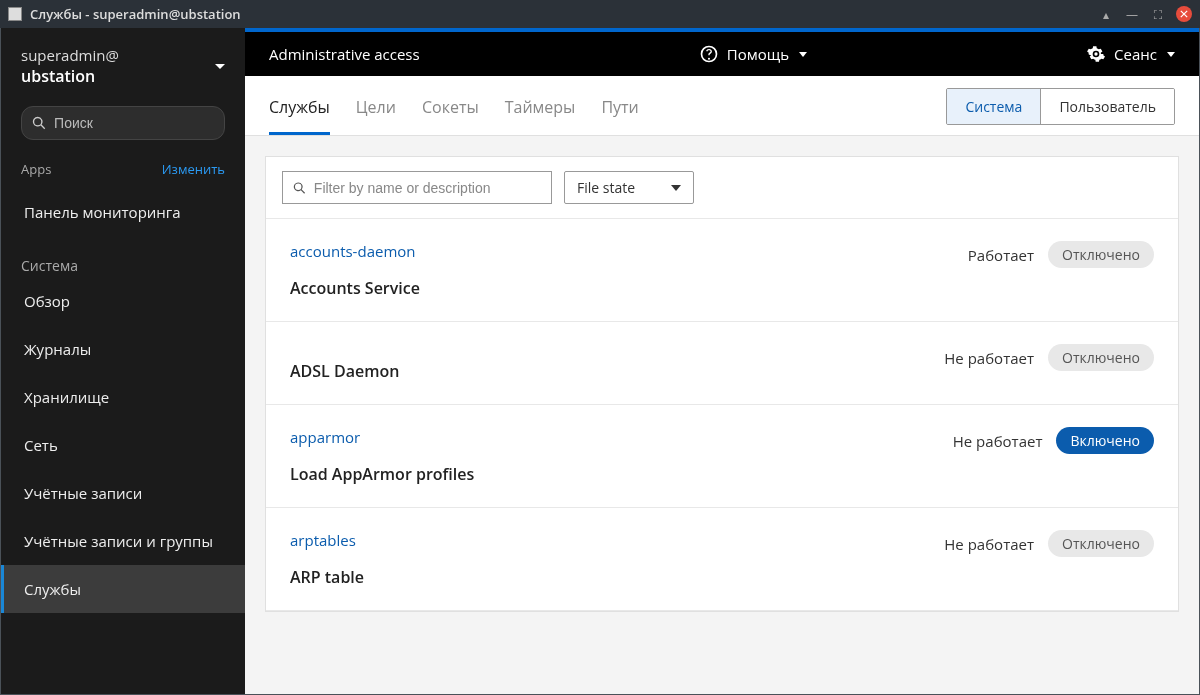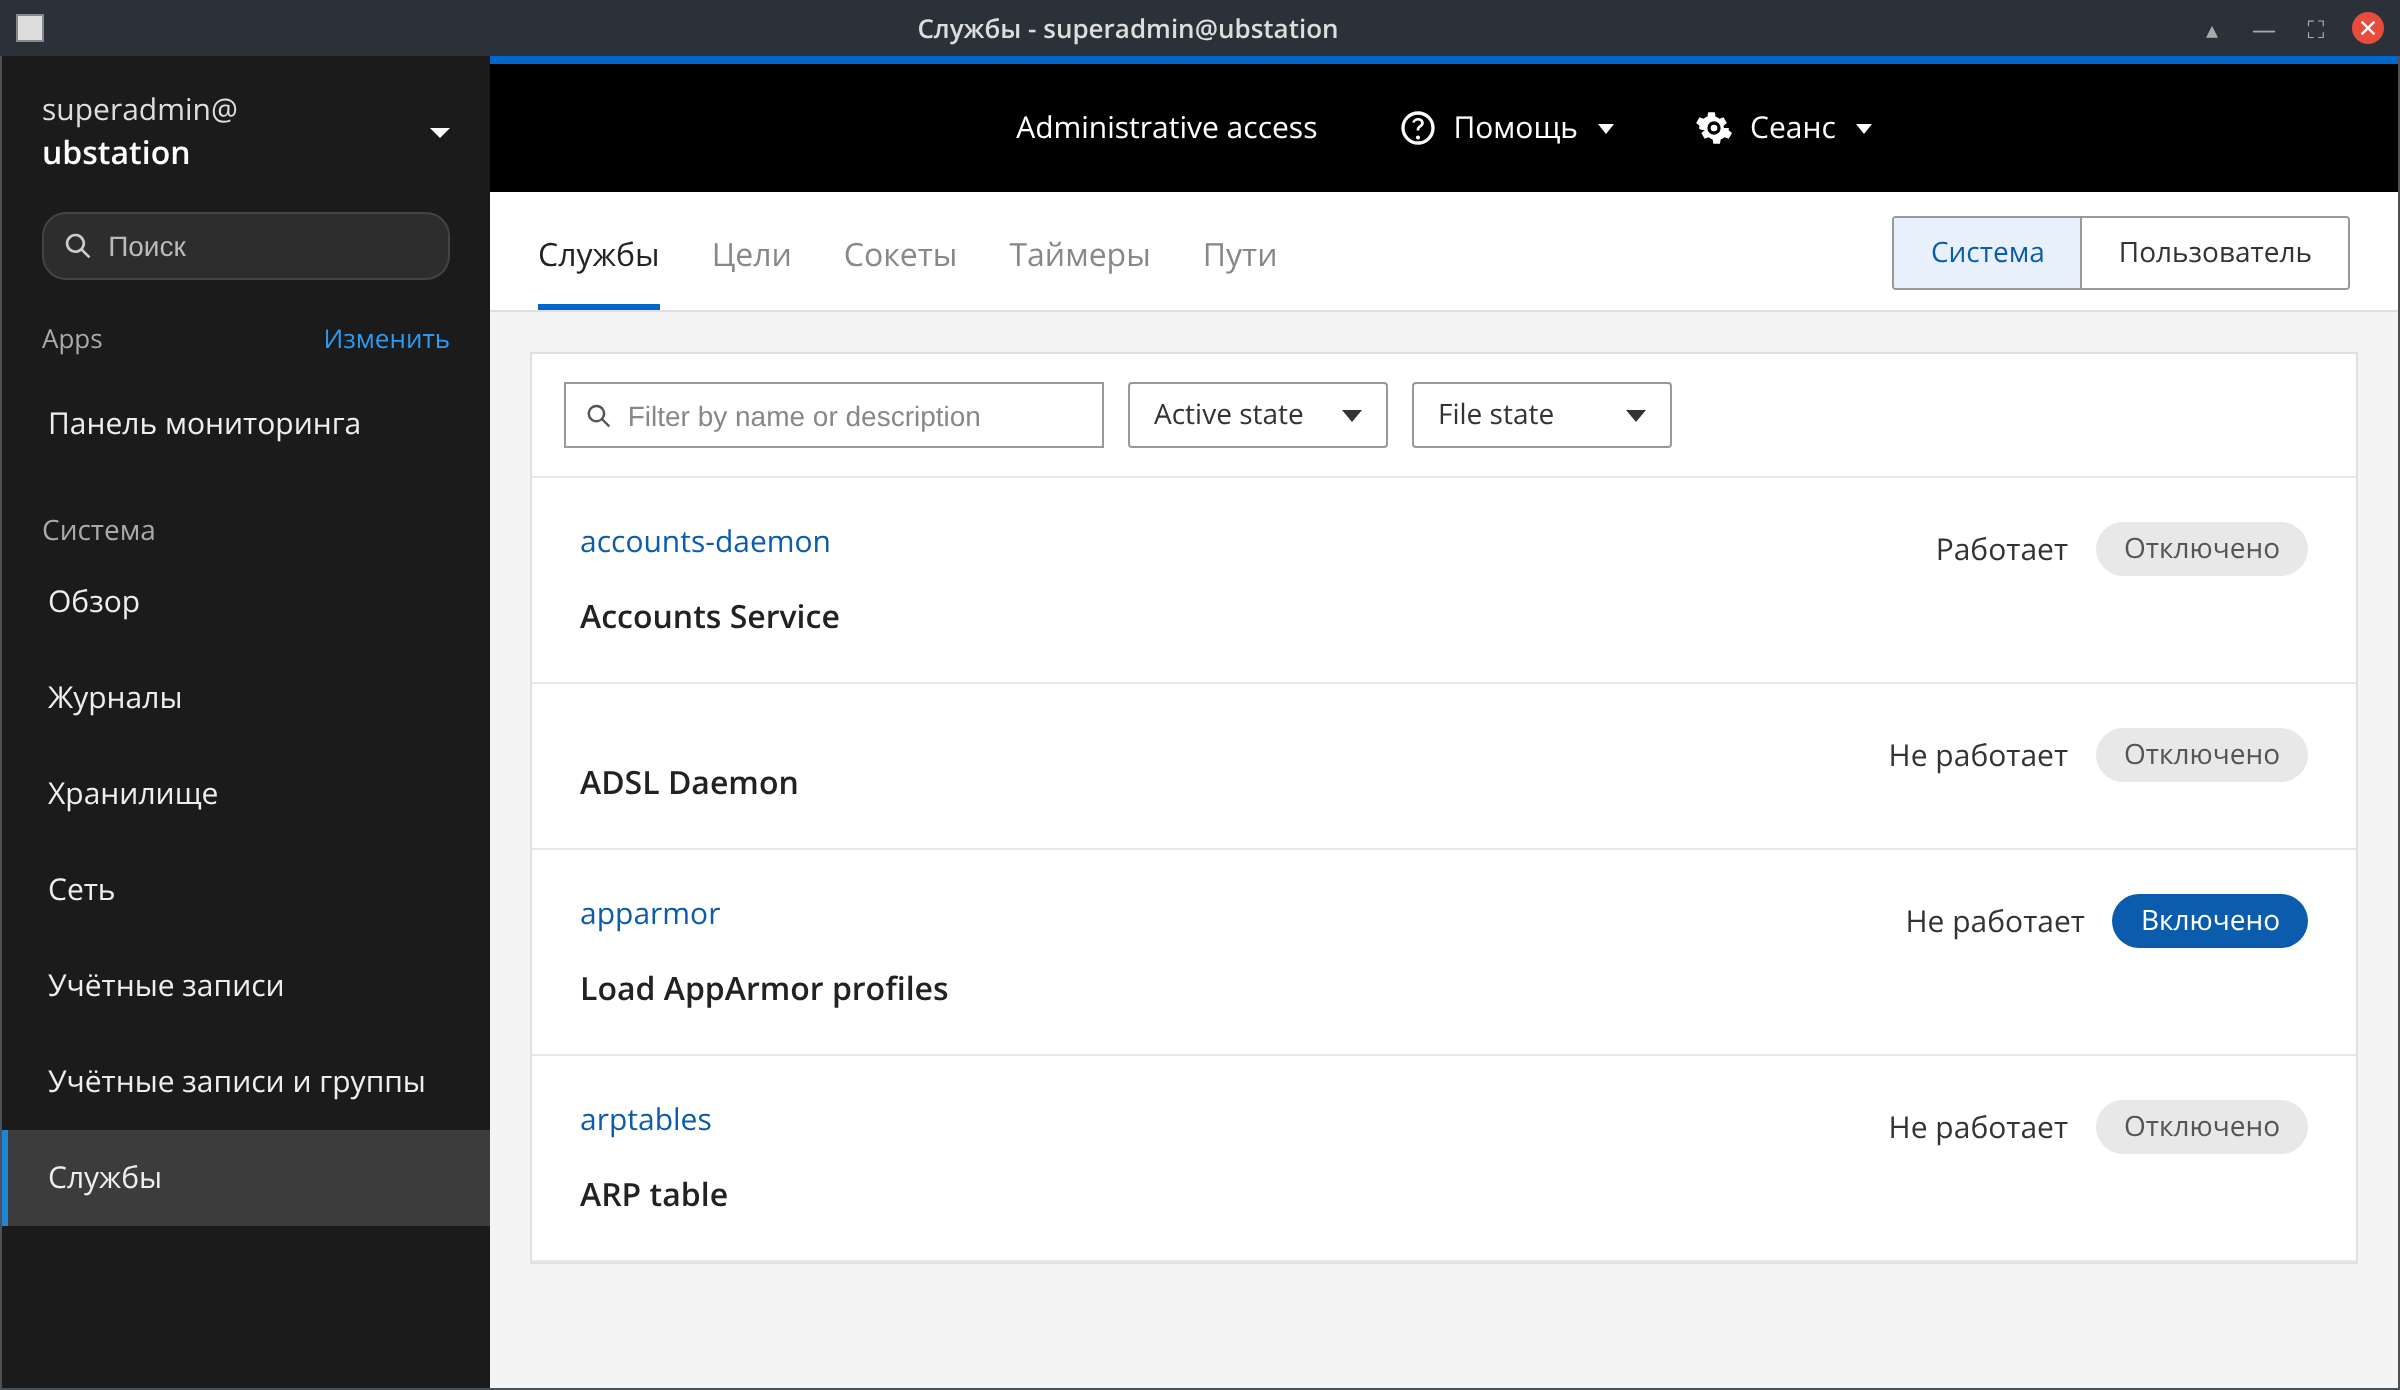--- a/index.html
+++ b/index.html
@@ -1,20 +1,20 @@
 <!DOCTYPE html>
 <html><head>
   <meta charset="utf-8">
   <style>
     * { margin: 0; padding: 0; box-sizing: border-box; }
     body { font-family: "Segoe UI", "Open Sans", sans-serif; background: #2b3138; color: #fff; overflow: hidden; }
     
     .titlebar { height: 28px; background: #2b3138; display: flex; align-items: center; padding: 0 8px; position: relative; }
     .titlebar-icon { width: 14px; height: 14px; background: #ddd; margin-right: 8px; border: 1px solid #888; }
-    .titlebar-title { flex: 1; text-align: center; font-size: 13px; font-weight: 600; color: #ddd; }
+    .titlebar-title { flex: 1; text-align: left; font-size: 13px; font-weight: 600; color: #ddd; }
     .titlebar-controls { display: flex; gap: 10px; align-items: center; }
     .titlebar-btn { width: 16px; height: 16px; display: flex; align-items: center; justify-content: center; cursor: pointer; color: #aaa; font-size: 12px; }
     .titlebar-close { width: 16px; height: 16px; border-radius: 50%; background: #e74c3c; display: flex; align-items: center; justify-content: center; cursor: pointer; }
     
     .app { display: flex; height: calc(695px - 28px); border: 1px solid #4a5158; border-top: none; }
     
     .sidebar { width: 244px; background: #1b1b1b; display: flex; flex-direction: column; }
     .sidebar-host { padding: 18px 20px 14px 20px; display: flex; align-items: center; justify-content: space-between; cursor: pointer; }
     .sidebar-host-text { line-height: 1.3; }
     .sidebar-host-user { font-size: 15px; color: #ddd; }
@@ -31,21 +31,21 @@
     .sidebar-section-link { font-size: 13px; color: #2b9af3; cursor: pointer; text-align: center; }
     
     .sidebar-item { padding: 14px 20px; font-size: 15px; color: #eee; cursor: pointer; border-left: 3px solid transparent; }
     .sidebar-item.tall { padding: 18px 20px; }
     .sidebar-item.active { background: #3c3c3c; border-left-color: #1a87d6; }
     .sidebar-divider { height: 6px; }
     .sidebar-cat { padding: 10px 20px 2px 20px; font-size: 14px; color: #aaa; }
     
     .main { flex: 1; display: flex; flex-direction: column; background: #fff; color: #333; }
     .topbar-accent { height: 4px; background: #0066cc; }
-    .topbar-black { height: 64px; background: #000; display: flex; align-items: center; justify-content: center; padding: 0 24px; gap: 40px; color: #fff; }
+    .topbar-black { height: 44px; background: #000; display: flex; align-items: center; justify-content: space-between; padding: 0 24px; gap: 28px; color: #fff; }
     .topbar-plain { font-size: 15px; color: #fff; }
     .topbar-item { display: flex; align-items: center; gap: 8px; cursor: pointer; font-size: 15px; }
     .topbar-item svg { width: 20px; height: 20px; fill: #fff; }
     .topbar-chev { width: 0; height: 0; border-left: 4px solid transparent; border-right: 4px solid transparent; border-top: 5px solid #fff; margin-left: 2px; }
     
     .tabs-row { display: flex; align-items: center; justify-content: space-between; padding: 12px 24px 0 24px; border-bottom: 1px solid #e0e0e0; background: #fff; }
     .tabs { display: flex; gap: 26px; }
     .tab { padding: 8px 0 14px 0; font-size: 16px; color: #888; cursor: pointer; border-bottom: 3px solid transparent; }
     .tab.active { color: #222; font-weight: 500; border-bottom-color: #0066cc; }
     
@@ -167,24 +167,20 @@
     <div class="content">
       <div class="panel">
         <div class="panel-toolbar">
           <div class="filter-input">
             <svg viewBox="0 0 16 16">
                 <path d="M6.5 1a5.5 5.5 0 0 1 4.38 8.82l4.15 4.15-1.06 1.06-4.15-4.15A5.5 5.5 0 1 1 6.5 1zm0 1.5a4 4 0 1 0 0 8 4 4 0 0 0 0-8z"></path>
               </svg>
             <input type="text" placeholder="Filter by name or description" style="">
           </div>
           <div class="dropdown">
-            <span>Active state</span>
-            <div class="dropdown-chev"></div>
-          </div>
-          <div class="dropdown">
             <span>File state</span>
             <div class="dropdown-chev"></div>
           </div>
         </div>
 
         <div id="service-list">
             <div class="service-row">
               <div class="service-left">
                 <div class="service-link">accounts-daemon</div>
                 <div class="service-desc">Accounts Service</div>

